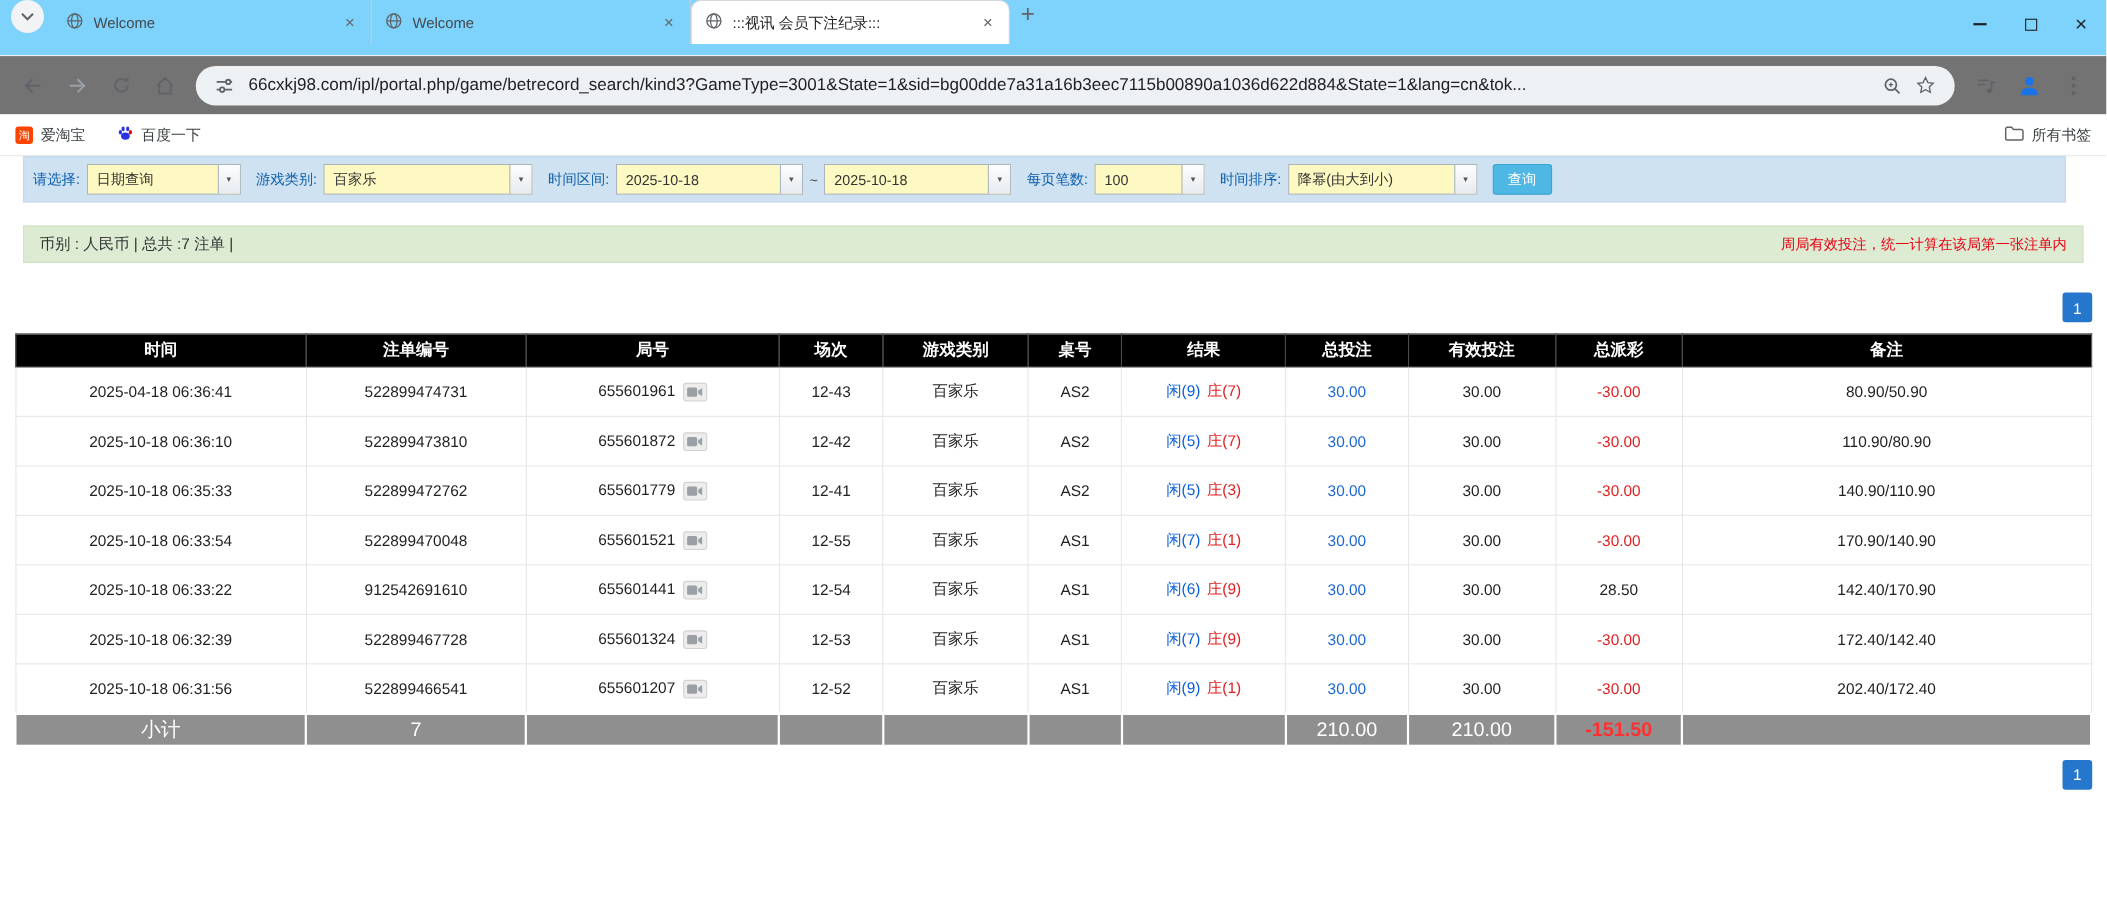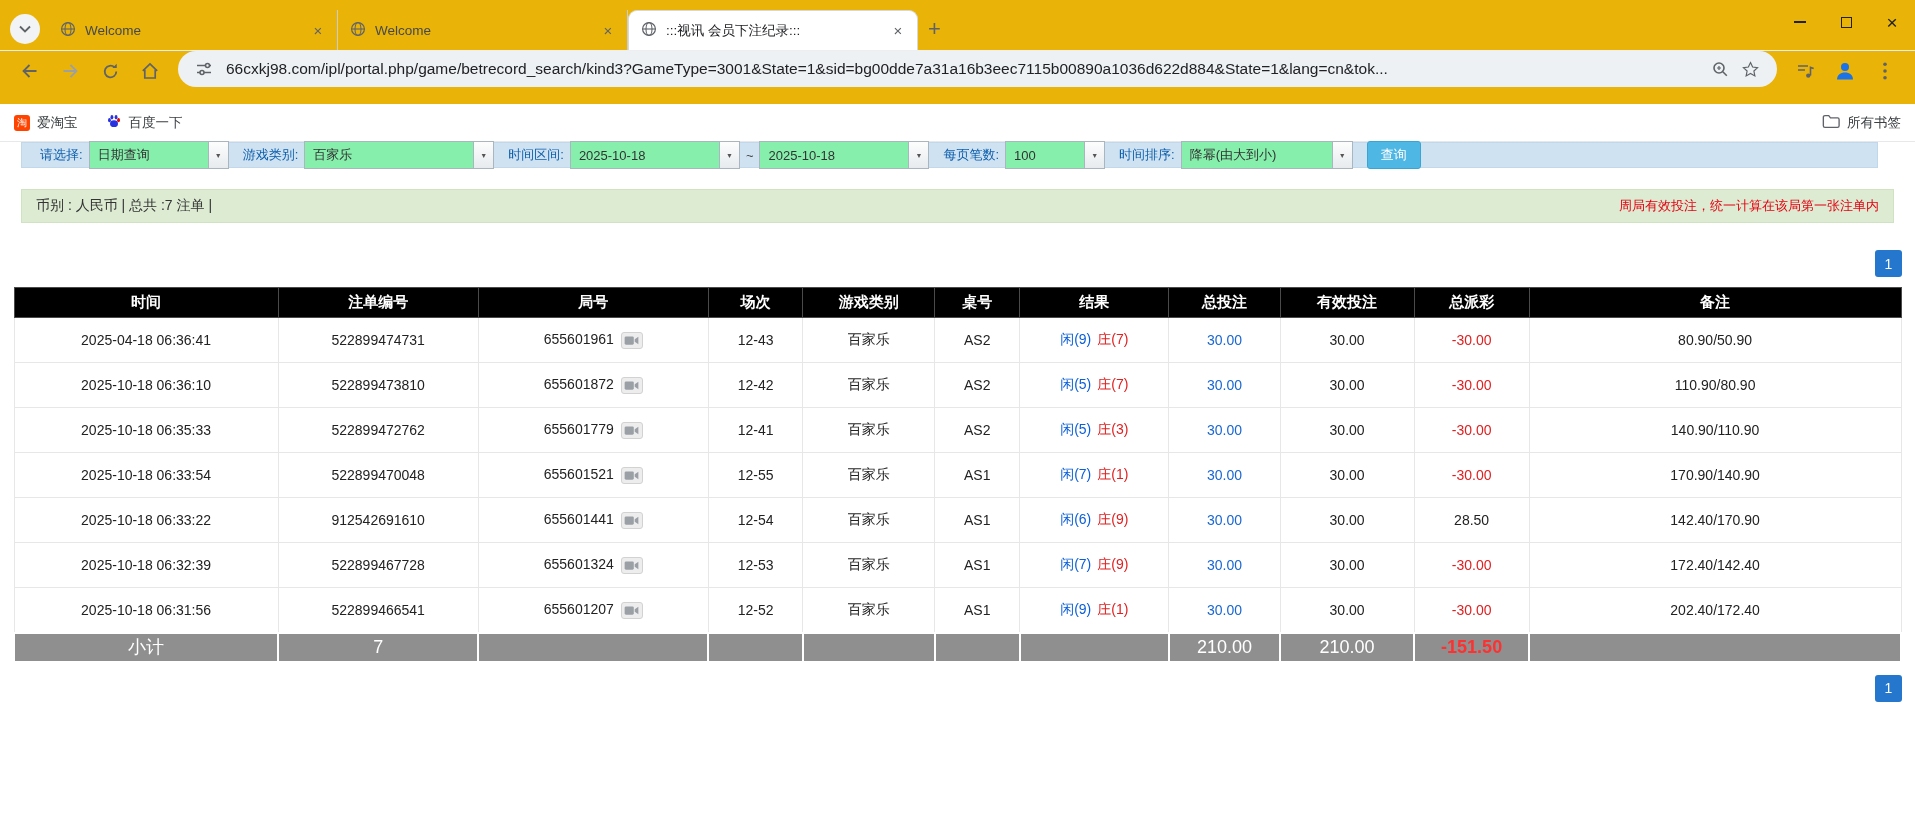--- a/index.html
+++ b/index.html
@@ -1,53 +1,53 @@
 <!DOCTYPE html>
 <html><head>
 <meta charset="utf-8">
 <style>
   * { box-sizing: border-box; margin: 0; padding: 0; }
   html, body { width: 1915px; height: 830px; overflow: hidden; }
   body { font-family: "Liberation Sans", "DejaVu Sans", sans-serif; background: #fff; color: #222; }
 
   
-  .tabstrip { height: 50px; display: flex; align-items: flex-end; background: #eab308; position: relative; }
+  .tabstrip { height: 50px; display: flex; align-items: flex-start; background: #7dd3fc; position: relative; }
   .tab-search { width: 30px; height: 30px; border-radius: 50%; background: #f1f3f4; display: flex; align-items: center; justify-content: center; margin: 0 8px 6px 10px; cursor: pointer; }
   .tab { width: 290px; height: 40px; display: flex; align-items: center; gap: 9px; padding: 0 10px 0 12px; font-size: 13.5px; color: #45494e; cursor: pointer; }
   .tab:not(.active) { border-right: 1px solid #c9cdd2; }
   .tab.active { border: 1px solid #d5d9dd; border-bottom: none; border-radius: 9px 9px 0 0; background: #fff; color: #202124; }
   .tab-title { flex: 1; white-space: nowrap; overflow: hidden; text-overflow: ellipsis; }
   .tab-close { font-size: 15px; color: #5f6368; width: 18px; height: 18px; display: flex; align-items: center; justify-content: center; border-radius: 50%; }
   .newtab { font-size: 22px; color: #5f6368; margin: 0 0 8px 10px; cursor: pointer; }
   .wincontrols { position: absolute; right: 0; top: 0; height: 44px; display: flex; }
   .wc { width: 46px; height: 44px; display: flex; align-items: center; justify-content: center; color: #202124; cursor: pointer; }
   .wc-min { width: 12px; height: 1.5px; background: #202124; display: inline-block; }
   .wc-max { width: 11px; height: 11px; border: 1.5px solid #202124; display: inline-block; }
   .wc-close { font-size: 19px; line-height: 1; }
 
-  .navbar { height: 54px; display: flex; align-items: flex-start; padding: 0 10px; background: #eab308; border-top: 1px solid #eceef0; }
+  .navbar { height: 54px; display: flex; align-items: center; padding: 0 10px; background: #737373; border-top: 1px solid #eceef0; }
   .navbtn { width: 40px; height: 40px; display: flex; align-items: center; justify-content: center; cursor: pointer; }
   .omnibox { flex: 1; height: 36px; margin: 0 8px; background: #eef1f4; border-radius: 18px; display: flex; align-items: center; padding: 0 12px; }
   .site-info { width: 28px; display: flex; align-items: center; justify-content: center; cursor: pointer; }
   .url-text { flex: 1; font-size: 15.5px; color: #202124; white-space: nowrap; overflow: hidden; text-overflow: ellipsis; padding: 0 8px; cursor: text; }
   .pill-icon { width: 30px; display: flex; align-items: center; justify-content: center; cursor: pointer; }
 
   .bookbar { height: 38px; display: flex; align-items: center; padding: 0 14px; background: #fff; border-bottom: 1px solid #e6e8ea; font-size: 13.5px; color: #3c4043; }
   .bm-item { display: flex; align-items: center; gap: 7px; margin-right: 28px; cursor: pointer; }
   .bm-ico-tb { width: 16px; height: 16px; border-radius: 3px; background: #ff4400; color: #fff; font-size: 10px; display: flex; align-items: center; justify-content: center; }
   .bm-right { margin-left: auto; display: flex; align-items: center; gap: 7px; cursor: pointer; }
 
   
   .page { padding: 0 13px; }
   .page-title { font-size: 17px; font-weight: normal; color: #1c1c1c; margin: 22px 0 15px 0; }
 
-  .filterbar { margin: 0 24px 21px 8px; background: #cfe2f1; border: 1px solid #c2d8ea; height: 26px; display: flex; align-items: center; padding: 0 18px; }
+  .filterbar { margin: 0 24px 21px 8px; background: #cfe2f1; border: 1px solid #c2d8ea; height: 42px; display: flex; align-items: center; padding: 0 8px; }
   .flabel { color: #0d5fae; font-size: 13px; margin: 0 6px 0 14px; white-space: nowrap; }
   .flabel.first { margin-left: 0; }
-  .combo { background: #86efac; border: 1px solid #a9b6c0; height: 28px; display: flex; align-items: stretch; cursor: pointer; }
+  .combo { background: #fef9c3; border: 1px solid #a9b6c0; height: 28px; display: flex; align-items: stretch; cursor: pointer; }
   .combo-text { flex: 1; display: flex; align-items: center; padding: 0 8px; font-size: 13px; color: #333; white-space: nowrap; overflow: hidden; }
   .combo-arrow { width: 20px; border-left: 1px solid #a9b6c0; background: linear-gradient(#fdfdfd, #e7ebee); display: flex; align-items: center; justify-content: center; font-size: 7px; color: #555; }
   .w140 { width: 140px; } .w190 { width: 190px; } .w170 { width: 170px; } .w100 { width: 100px; } .w172 { width: 172px; }
   .tilde { font-size: 13px; color: #444; margin: 0 6px; }
   .search-btn { margin-left: 14px; height: 28px; padding: 0 13px; background: #4fb7e3; border: 1px solid #3aa5d4; border-radius: 3px; color: #fff; font-size: 13px; cursor: pointer; font-family: inherit; }
 
   .summarybar { margin: 15px 8px; background: #dcebd2; border: 1px solid #cfe2c1; height: 34px; display: flex; align-items: center; justify-content: space-between; padding: 0 14px; }
   .summary-left { font-size: 14px; color: #333; }
   .summary-right { font-size: 13px; color: #e60012; }
 

